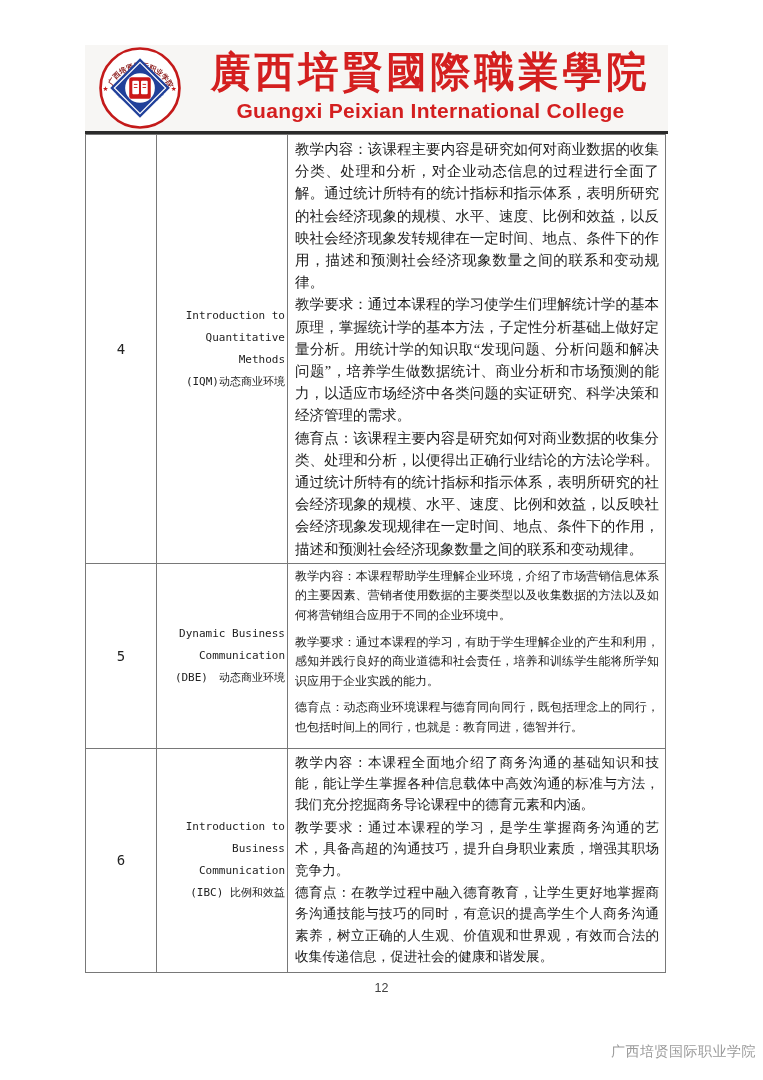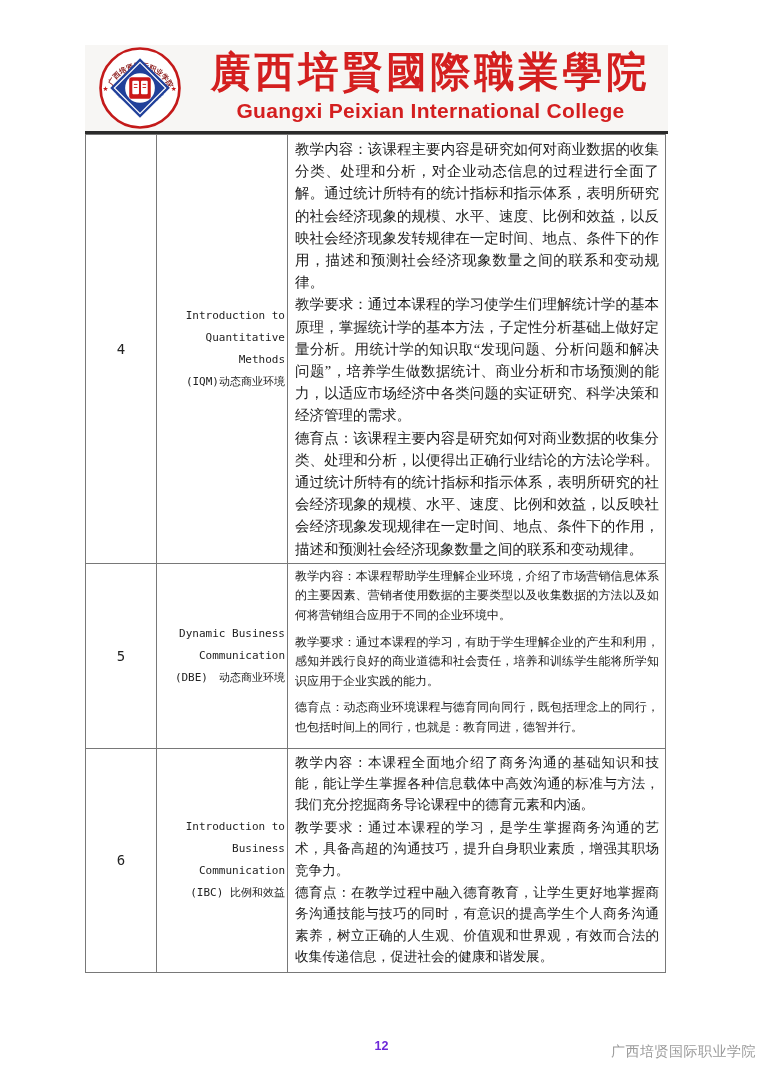--- a/index.html
+++ b/index.html
@@ -39,23 +39,23 @@
   tr.r2{height:172px;}
   tr.r3{height:171px;}
   tr.r0 td.content,
   tr.r1 td.content{font-size:14.5px;line-height:22.2px;}
   tr.r2 td.content{font-size:12px;line-height:19.6px;}
   tr.r2 .para{margin-bottom:7px;}
   tr.r3 td.content{font-size:13.6px;line-height:21.4px;}
   tr.r3 .para{margin-bottom:1px;}
 
   
-  .pagenum{position:absolute;left:0;right:0;top:1039px;text-align:center;
-           font-family:"Liberation Sans", sans-serif;font-weight:700;
-           font-size:12.5px;color:#6d28d9;}
+  .pagenum{position:absolute;left:0;right:0;top:981px;text-align:center;
+           font-family:"Liberation Sans", sans-serif;font-weight:400;
+           font-size:12.5px;color:#404040;}
   .doc-footer{position:absolute;right:7px;top:1043px;
            font-family:"Liberation Sans", sans-serif;
            font-size:14px;color:#9a9a9a;letter-spacing:0.5px;}
 </style>
 </head>
 <body>
 
 <div class="page">
 
   <div class="header">

